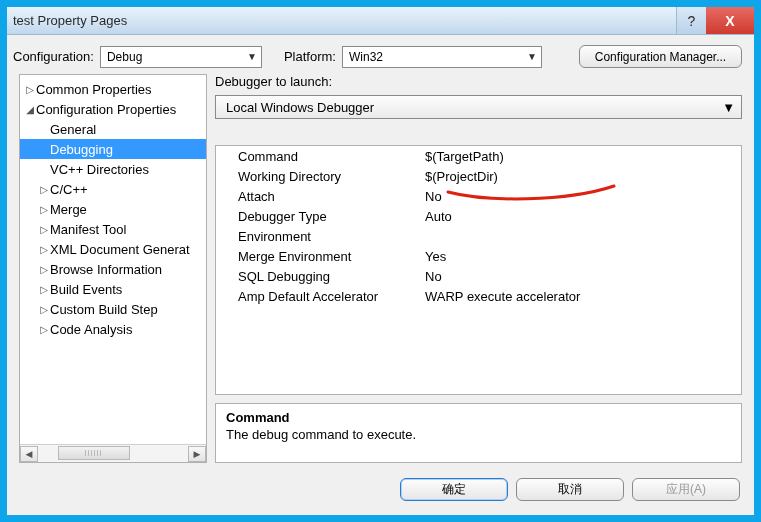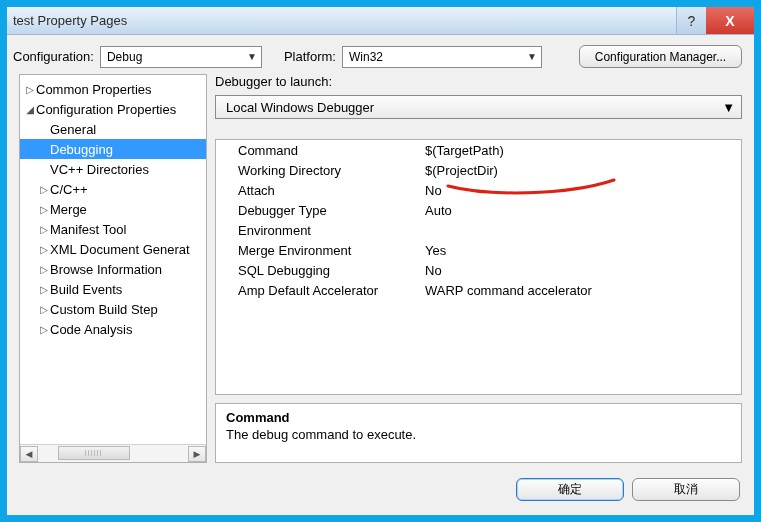--- a/index.html
+++ b/index.html
@@ -157,21 +157,21 @@
   .launch-label { font-size: 13px; margin-bottom: 6px; }
   .launch-combo {
     height: 24px;
     border: 1px solid #8a8a8a;
     background: linear-gradient(#fdfdfd,#eaeaea);
     display: flex;
     align-items: center;
     justify-content: space-between;
     padding: 0 6px 0 10px;
     font-size: 13px;
-    margin-bottom: 20px;
+    margin-bottom: 26px;
   }
   .prop-grid {
     flex: 1;
     border: 1px solid #b0b0b0;
     background: #fff;
     overflow: hidden;
     position: relative;
   }
   .prop-row {
     display: flex;
@@ -342,28 +342,29 @@
           <div class="prop-row">
             <div class="k">Merge Environment</div>
             <div class="v">Yes</div>
           </div>
           <div class="prop-row">
             <div class="k">SQL Debugging</div>
             <div class="v">No</div>
           </div>
           <div class="prop-row">
             <div class="k">Amp Default Accelerator</div>
-            <div class="v">WARP command accelerator</div>
+            <div class="v">WARP execute accelerator</div>
           </div>
         </div>
 
       <div class="desc-box">
         <div class="dt">Command</div>
         <div class="dd">The debug command to execute.</div>
       </div>
     </div>
   </div>
 
   <div class="footer">
     <div class="btn default">确定</div>
     <div class="btn">取消</div>
+    <div class="btn disabled">应用(A)</div>
   </div>
 </div>
 
 </body></html>

